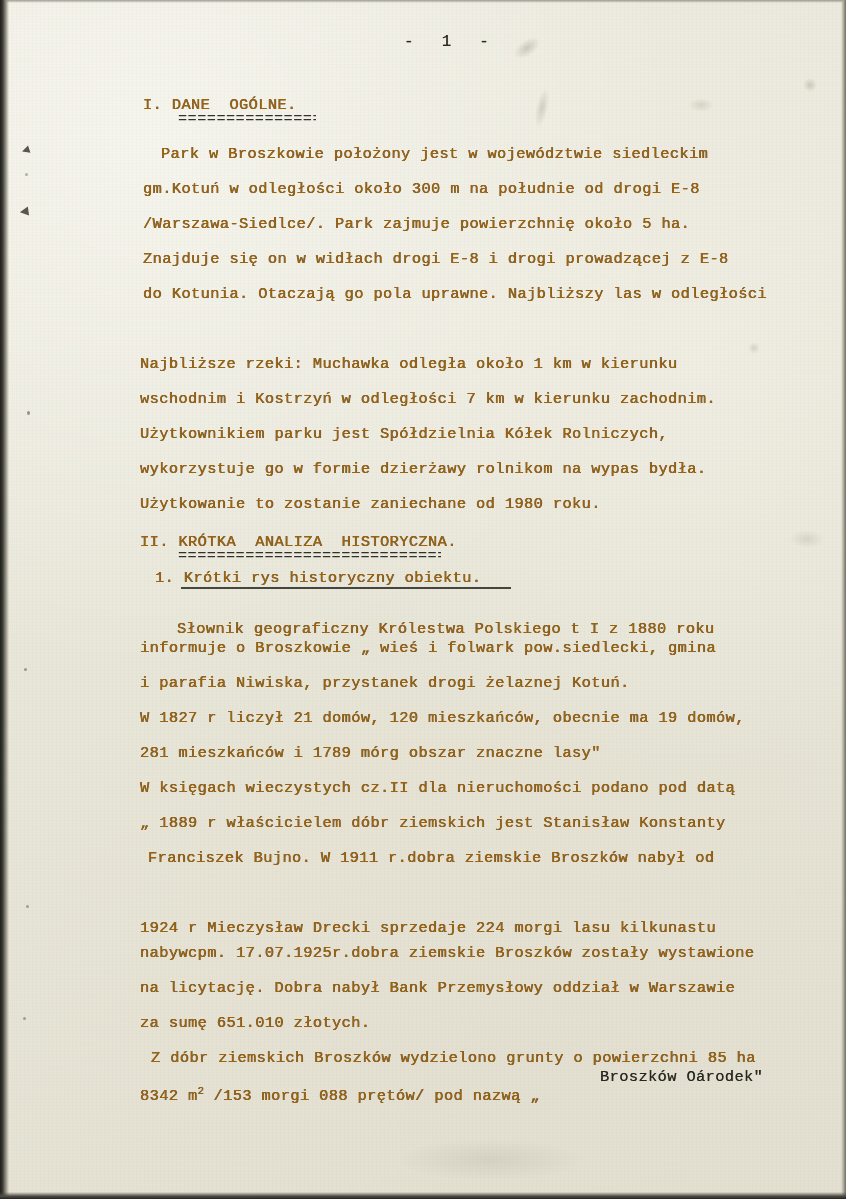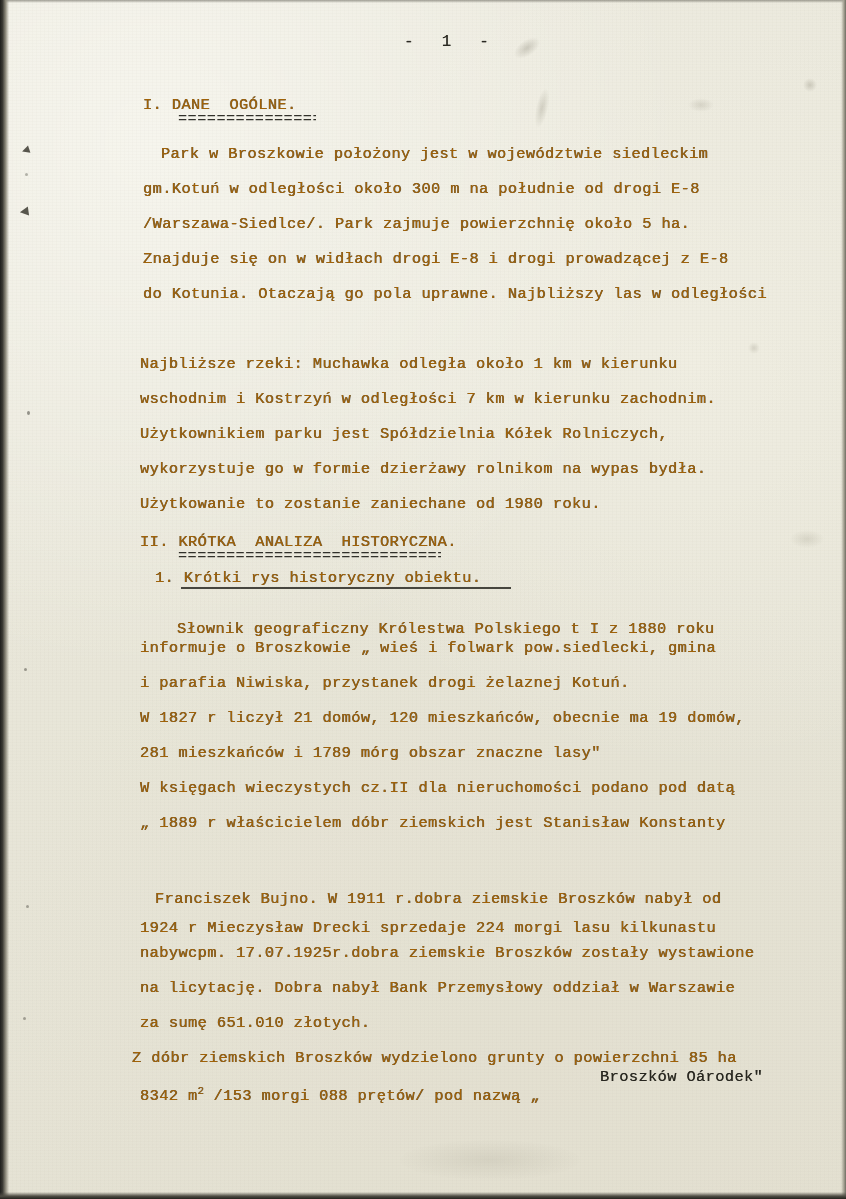--- a/index.html
+++ b/index.html
@@ -186,27 +186,27 @@
 
     <div class="tl" style="left:177px; top:606px;margin-top:16px;">Słownik geograficzny Królestwa Polskiego t I z 1880 roku</div>
     <div class="tl" style="left:140px; top:641px;">informuje o Broszkowie „ wieś i folwark pow.siedlecki, gmina</div>
     <div class="tl" style="left:140px; top:676px;">i parafia Niwiska, przystanek drogi żelaznej Kotuń.</div>
 
     <div class="tl" style="left:140px; top:711px;">W 1827 r liczył 21 domów, 120 mieszkańców, obecnie ma 19 domów,</div>
     <div class="tl" style="left:140px; top:746px;">281 mieszkańców i 1789 mórg obszar znaczne lasy"</div>
 
     <div class="tl" style="left:140px; top:781px;text-align:right;">W księgach wieczystych cz.II dla nieruchomości podano pod datą</div>
     <div class="tl" style="left:140px; top:816px;">„ 1889 r właścicielem dóbr ziemskich jest Stanisław Konstanty</div>
-    <div class="tl" style="left:155px; top:851px;margin-top:41px;">Franciszek Bujno. W 1911 r.dobra ziemskie Broszków nabył od</div>
+    <div class="tl" style="left:148px; top:851px;">Franciszek Bujno. W 1911 r.dobra ziemskie Broszków nabył od</div>
     <div class="tl" style="left:140px; top:921px;">1924 r Mieczysław Drecki sprzedaje 224 morgi lasu kilkunastu</div>
     <div class="tl" style="left:140px; top:946px;">nabywcpm. 17.07.1925r.dobra ziemskie Broszków zostały wystawione</div>
     <div class="tl" style="left:140px; top:981px;">na licytację. Dobra nabył Bank Przemysłowy oddział w Warszawie</div>
     <div class="tl" style="left:140px; top:1016px;">za sumę 651.010 złotych.</div>
 
-    <div class="tl" style="left:132px; top:1051px;text-align:center;">Z dóbr ziemskich Broszków wydzielono grunty o powierzchni 85 ha</div>
+    <div class="tl" style="left:151px; top:1051px;text-align:center;">Z dóbr ziemskich Broszków wydzielono grunty o powierzchni 85 ha</div>
 
     <div class="tl" style="left:140px; top:1086px;"><span>8342 m</span><span class="sup">2</span><span> /153 morgi 088 prętów/ pod nazwą „</span></div>
 
     <div class="raised" style="left:600px; top:1070px;">Broszków Oárodek"</div>
 
   </div>
 
   <div id="edge-left-specks">
     <div class="margin-mark" style="left:22px; top:143px; transform:rotate(-18deg);">◄</div>
     <div class="margin-mark" style="left:20px; top:204px; transform:rotate(-8deg); font-size:15px;">◄</div>

